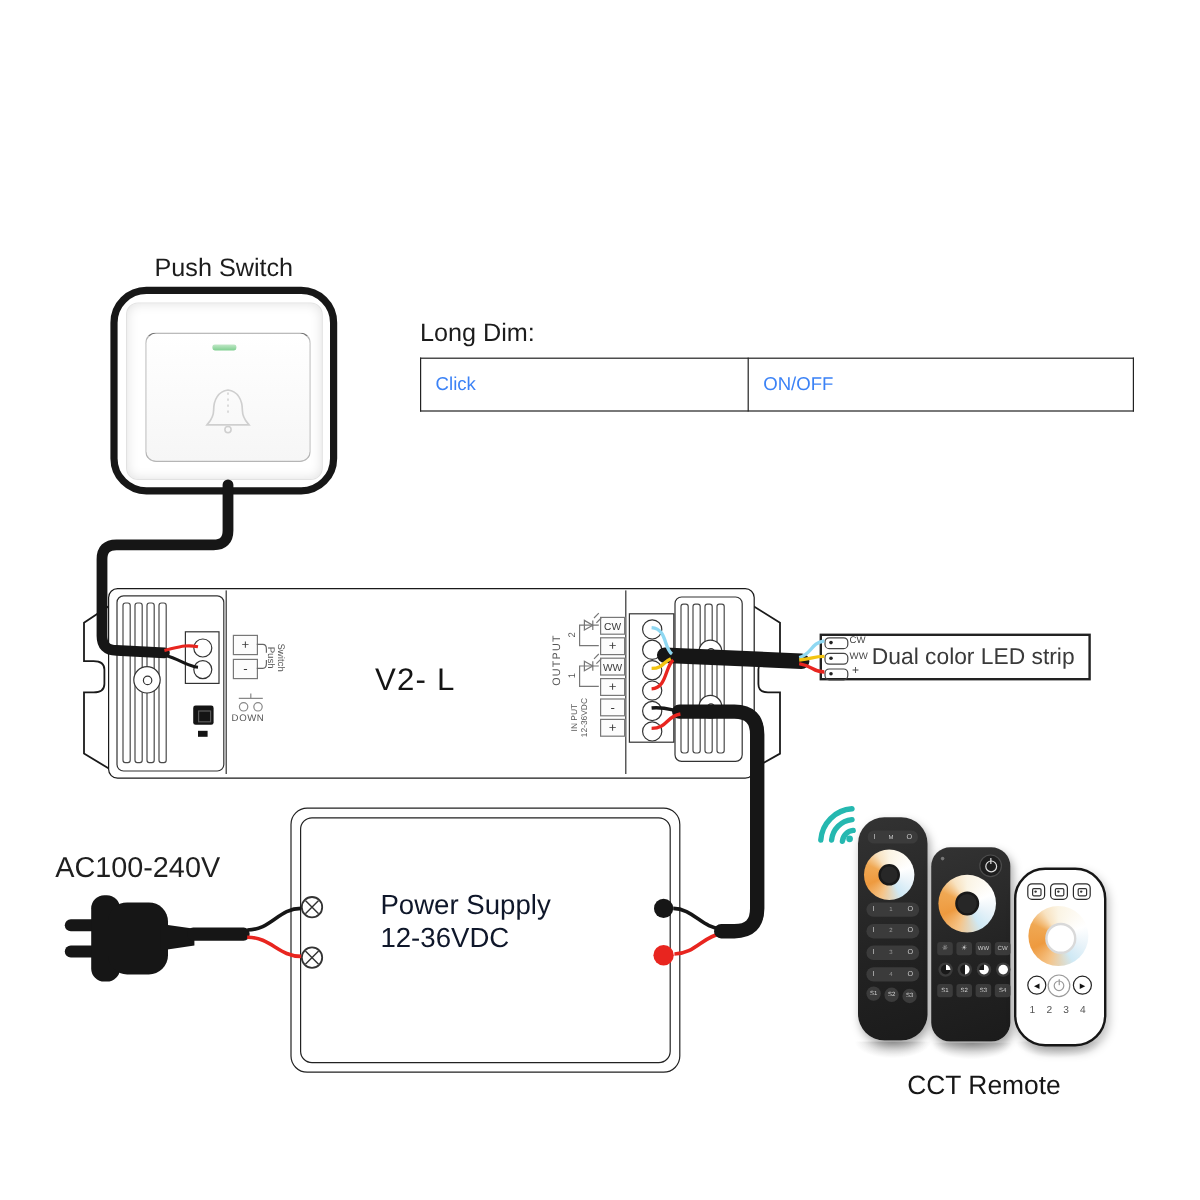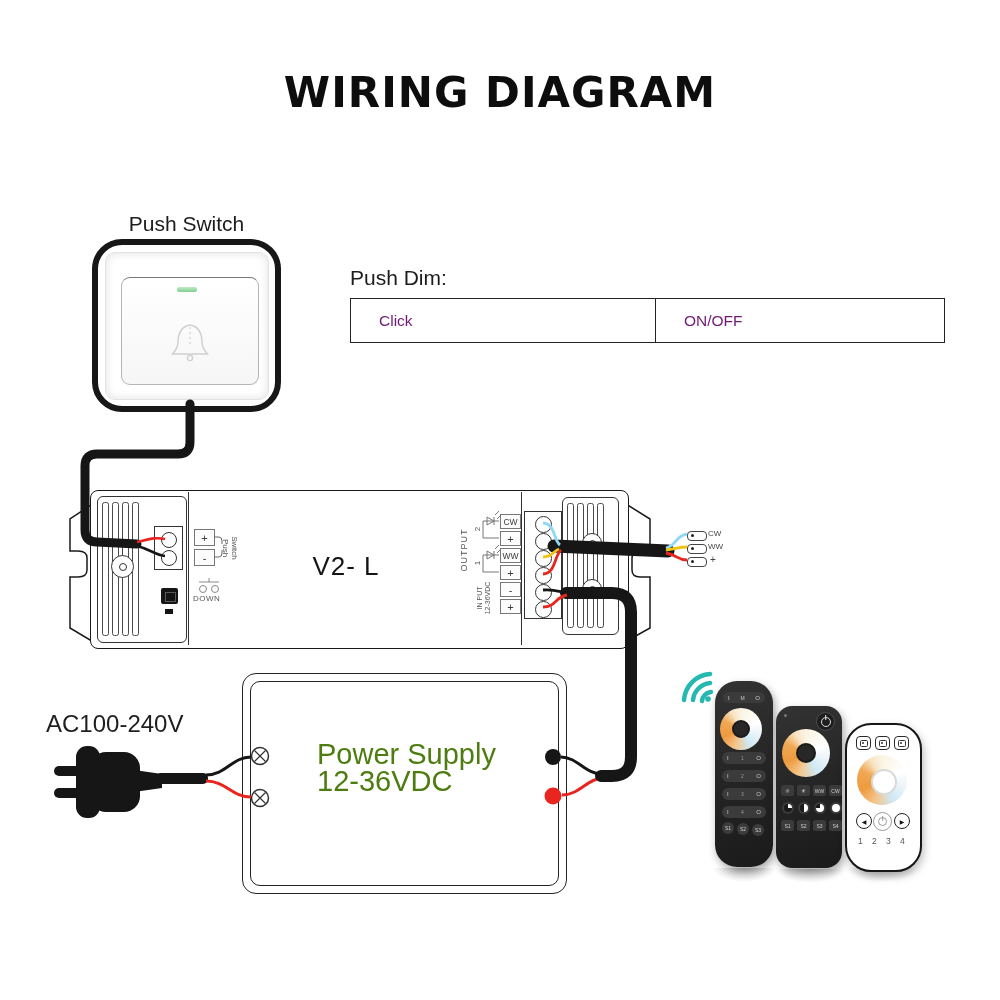--- a/index.html
+++ b/index.html
@@ -11,21 +11,21 @@
          font-weight:bold;font-size:42px;letter-spacing:1px;color:#0d0d0d;}
   
   .sw-outer{left:92px;top:239px;width:177px;height:161px;border:6px solid #171717;border-radius:30px;background:#fff;}
   .sw-plate{left:105px;top:252px;width:162px;height:146px;border:1px solid #e2e2e2;border-radius:10px;background:#fff;
             box-shadow:inset 0 0 10px rgba(0,0,0,0.12);}
   .sw-rocker{left:121px;top:277px;width:136px;height:106px;border:1px solid #b5b5b5;border-top:1.5px solid #777;
              border-radius:9px;background:linear-gradient(#ffffff,#f6f6f6);}
   .sw-green{left:177px;top:287px;width:20px;height:4.5px;border-radius:2px;background:linear-gradient(#c2e8c8,#7fcf90);}
   
   .pdtable{left:350px;top:298px;width:595px;border-collapse:collapse;table-layout:fixed;position:absolute;}
-  .pdtable td{border:1.4px solid #222;font-size:15.5px;color:#701a75;padding:5px 28px;vertical-align:middle;}
+  .pdtable td{border:1.4px solid #222;font-size:15.5px;color:#3b82f6;padding:5px 12px;vertical-align:middle;}
   .c1{width:248px;}
   
   .outline{border:1.2px solid #333;background:#fff;}
   .slat{width:5px;border:1px solid #4a4a4a;border-radius:2.5px;background:#fff;}
   .circ{border-radius:50%;border:1.3px solid #333;background:#fff;}
   .vline{width:1.2px;background:#333;}
   .tbox{width:19px;height:13px;border:1px solid #777;background:#fcfcfc;color:#3a3a3a;
         display:flex;align-items:center;justify-content:center;}
   .vtext{white-space:nowrap;transform:translate(-50%,-50%) rotate(-90deg);color:#555;}
   .vtext-cw{white-space:nowrap;transform:translate(-50%,-50%) rotate(90deg);color:#555;text-align:center;}
@@ -59,34 +59,33 @@
 
   <svg class="layer" width="1000" height="1000" style="z-index:5">
     <path d="M100,499 L70,519 L70,551 L78,551 Q87,551 87,558 L87,570 Q87,577 78,577 L70,577 L70,628 L100,646 Z" fill="#fff" stroke="#1a1a1a" stroke-width="1.5"></path>
     <path d="M618,499 L650,519 L650,551 L640,551 Q632,551 632,558 L632,570 Q632,577 640,577 L650,577 L650,628 L618,646 Z" fill="#fff" stroke="#1a1a1a" stroke-width="1.5"></path>
   </svg>
 
   <div class="abs refl" style="left:712px;top:868px;width:64px;height:14px;z-index:4"></div>
   <div class="abs refl" style="left:776px;top:869px;width:68px;height:14px;z-index:4"></div>
   <div class="abs refl" style="left:846px;top:868px;width:72px;height:14px;z-index:4"></div>
 
-  <div class="abs title" style="z-index:10">WIRING DIAGRAM</div>
 
   <div class="abs" style="left:92px;top:212px;width:189px;text-align:center;font-size:21px;color:#1c1c1c;z-index:10">Push Switch</div>
   <div class="abs sw-outer" style="z-index:10"></div>
   <div class="abs sw-plate" style="z-index:11"></div>
   <div class="abs sw-rocker" style="z-index:12"></div>
   <div class="abs sw-green" style="z-index:13"></div>
   <svg class="abs" style="left:167px;top:318px;z-index:13" width="46" height="48" viewBox="0 0 46 48">
     <path d="M23,7 C15,8 11,15 11,24 C11,30 8,33 5.5,36 L40.5,36 C38,33 35,30 35,24 C35,15 31,8 23,7 Z" fill="none" stroke="#cfcfcf" stroke-width="1.4"></path>
     <path d="M23,9 L23,29" fill="none" stroke="#cfcfcf" stroke-width="1.2" stroke-dasharray="2,3"></path>
     <circle cx="23" cy="40" r="2.6" fill="none" stroke="#cfcfcf" stroke-width="1.3"></circle>
   </svg>
 
-  <div class="abs" style="left:350px;top:266px;font-size:21px;color:#1c1c1c;z-index:10">Push Dim:</div>
+  <div class="abs" style="left:350px;top:266px;font-size:21px;color:#1c1c1c;z-index:10">Long Dim:</div>
   <table class="pdtable" style="z-index:10">
     <tbody>
         <tr>
       <td class="c1" style="height:33px">Click</td>
       <td>ON/OFF</td>
     </tr>
   </tbody>
     </table>
 
   <div class="abs" style="left:90px;top:490px;width:537px;height:157px;border:1.6px solid #1a1a1a;border-radius:8px;background:#fff;z-index:10"></div>
@@ -142,33 +141,37 @@
   <div class="abs outline" style="left:562px;top:497px;width:55px;height:136px;border-radius:6px;z-index:11"></div>
   <div class="abs slat" style="left:567px;top:503px;height:123px;z-index:12"></div>
   <div class="abs slat" style="left:577px;top:503px;height:123px;z-index:12"></div>
   <div class="abs slat" style="left:587px;top:503px;height:123px;z-index:12"></div>
   <div class="abs slat" style="left:597px;top:503px;height:123px;z-index:12"></div>
   <div class="abs circ" style="left:582px;top:533px;width:18px;height:18px;border-width:1.5px;z-index:13"></div>
   <div class="abs circ" style="left:588.5px;top:539.5px;width:5px;height:5px;z-index:13"></div>
   <div class="abs circ" style="left:582px;top:579px;width:18px;height:18px;border-width:1.5px;z-index:13"></div>
   <div class="abs circ" style="left:588.5px;top:585.5px;width:5px;height:5px;z-index:13"></div>
 
+  <div class="abs" style="left:683px;top:528px;width:226px;height:39px;border:2px solid #222;background:#fff;z-index:10;
+       display:flex;align-items:center;justify-content:center;padding-left:30px;box-sizing:border-box;font-size:19px;color:#3a3a3a">
+    <span>Dual color LED strip</span>
+  </div>
   <div class="abs" style="left:687px;top:531px;width:18px;height:8px;border:1.1px solid #444;border-radius:4px;z-index:12"></div>
   <div class="abs" style="left:690.5px;top:533.5px;width:3px;height:3px;border-radius:50%;background:#222;z-index:13"></div>
   <div class="abs" style="left:687px;top:544px;width:18px;height:8px;border:1.1px solid #444;border-radius:4px;z-index:12"></div>
   <div class="abs" style="left:690.5px;top:546.5px;width:3px;height:3px;border-radius:50%;background:#222;z-index:13"></div>
   <div class="abs" style="left:687px;top:557px;width:18px;height:8px;border:1.1px solid #444;border-radius:4px;z-index:12"></div>
   <div class="abs" style="left:690.5px;top:559.5px;width:3px;height:3px;border-radius:50%;background:#222;z-index:13"></div>
   <div class="abs" style="left:708px;top:529px;font-size:8px;color:#444;z-index:12">CW</div>
   <div class="abs" style="left:708px;top:542px;font-size:8px;color:#444;z-index:12">WW</div>
   <div class="abs" style="left:710px;top:554px;font-size:10px;color:#444;z-index:12">+</div>
 
   <div class="abs" style="left:242px;top:673px;width:323px;height:219px;border:1.6px solid #222;border-radius:14px;background:#fff;z-index:10"></div>
   <div class="abs" style="left:250px;top:681px;width:307px;height:203px;border:1.1px solid #222;border-radius:10px;background:#fff;z-index:11"></div>
-  <div class="abs" style="left:317px;top:741px;font-size:29px;line-height:26.5px;color:#4d7c0f;z-index:12">
+  <div class="abs" style="left:317px;top:741px;font-size:23px;line-height:26.5px;color:#0f172a;z-index:12">
     <div>Power Supply</div>
     <div>12-36VDC</div>
   </div>
   <div class="abs" style="left:46px;top:710px;font-size:24px;color:#1f1f1f;z-index:10">AC100-240V</div>
 
   <div class="abs remote-dark" style="left:715px;top:681px;width:58px;height:186px;z-index:10"></div>
   <div class="abs pill" style="left:723px;top:692px;width:42px;height:11px;font-size:6px;z-index:11">
     <span>I</span>
     <span style="font-size:5px">M</span>
     <span>O</span>
@@ -242,20 +245,21 @@
   <div class="abs circ glyph" style="left:856px;top:813px;width:14px;height:14px;border-width:1.5px;border-color:#222;display:flex;align-items:center;justify-content:center;font-size:6px;color:#111;z-index:21">◀</div>
   <div class="abs circ" style="left:873px;top:812px;width:17px;height:17px;border-width:1.5px;border-color:#9a9a9a;display:flex;align-items:center;justify-content:center;z-index:21">
     <span class="pwricon pwr-g"></span>
   </div>
   <div class="abs circ glyph" style="left:894px;top:813px;width:14px;height:14px;border-width:1.5px;border-color:#222;display:flex;align-items:center;justify-content:center;font-size:6px;color:#111;z-index:21">▶</div>
   <div class="abs" style="left:858px;top:836px;font-size:8.5px;color:#555;z-index:21">1</div>
   <div class="abs" style="left:872px;top:836px;font-size:8.5px;color:#555;z-index:21">2</div>
   <div class="abs" style="left:886px;top:836px;font-size:8.5px;color:#555;z-index:21">3</div>
   <div class="abs" style="left:900px;top:836px;font-size:8.5px;color:#555;z-index:21">4</div>
 
+  <div class="abs" style="left:700px;top:892px;width:240px;text-align:center;font-size:22px;color:#161616;z-index:10">CCT Remote</div>
 
   <svg class="layer" width="1000" height="1000" style="z-index:25">
 
     <path d="M214,537 H219 Q222,537 222,541 V544 M214,557 H219 Q222,557 222,553 V550" fill="none" stroke="#666" stroke-width="1"></path>
 
     <circle cx="203" cy="589" r="3.5" fill="none" stroke="#888" stroke-width="1"></circle>
     <circle cx="215" cy="589" r="3.5" fill="none" stroke="#888" stroke-width="1"></circle>
     <path d="M199,582 H219 M209,578 V582" fill="none" stroke="#888" stroke-width="1"></path>
 
     <path d="M499,521 H483 V538 H499" fill="none" stroke="#777" stroke-width="1"></path>

